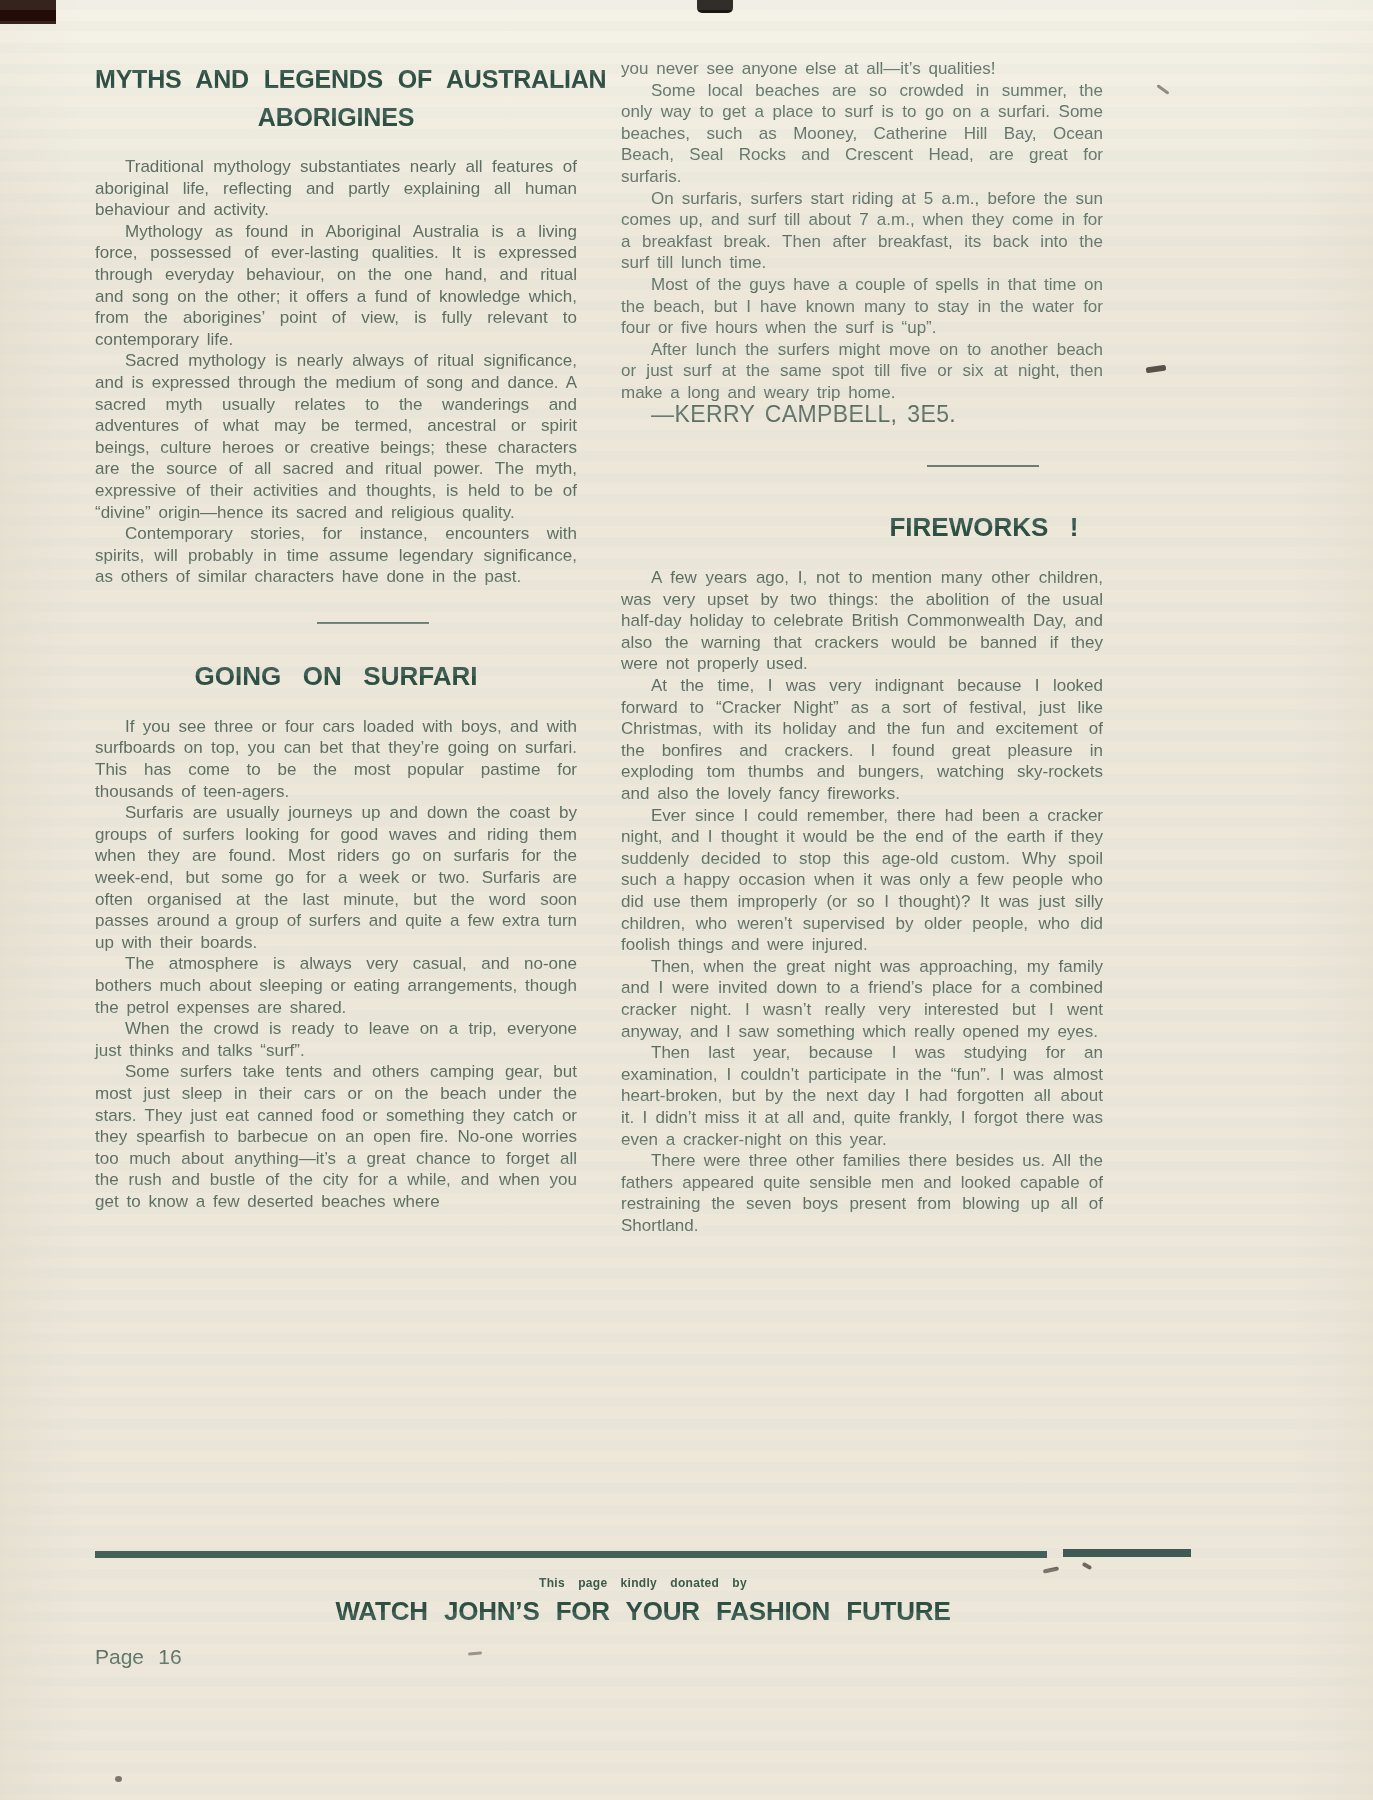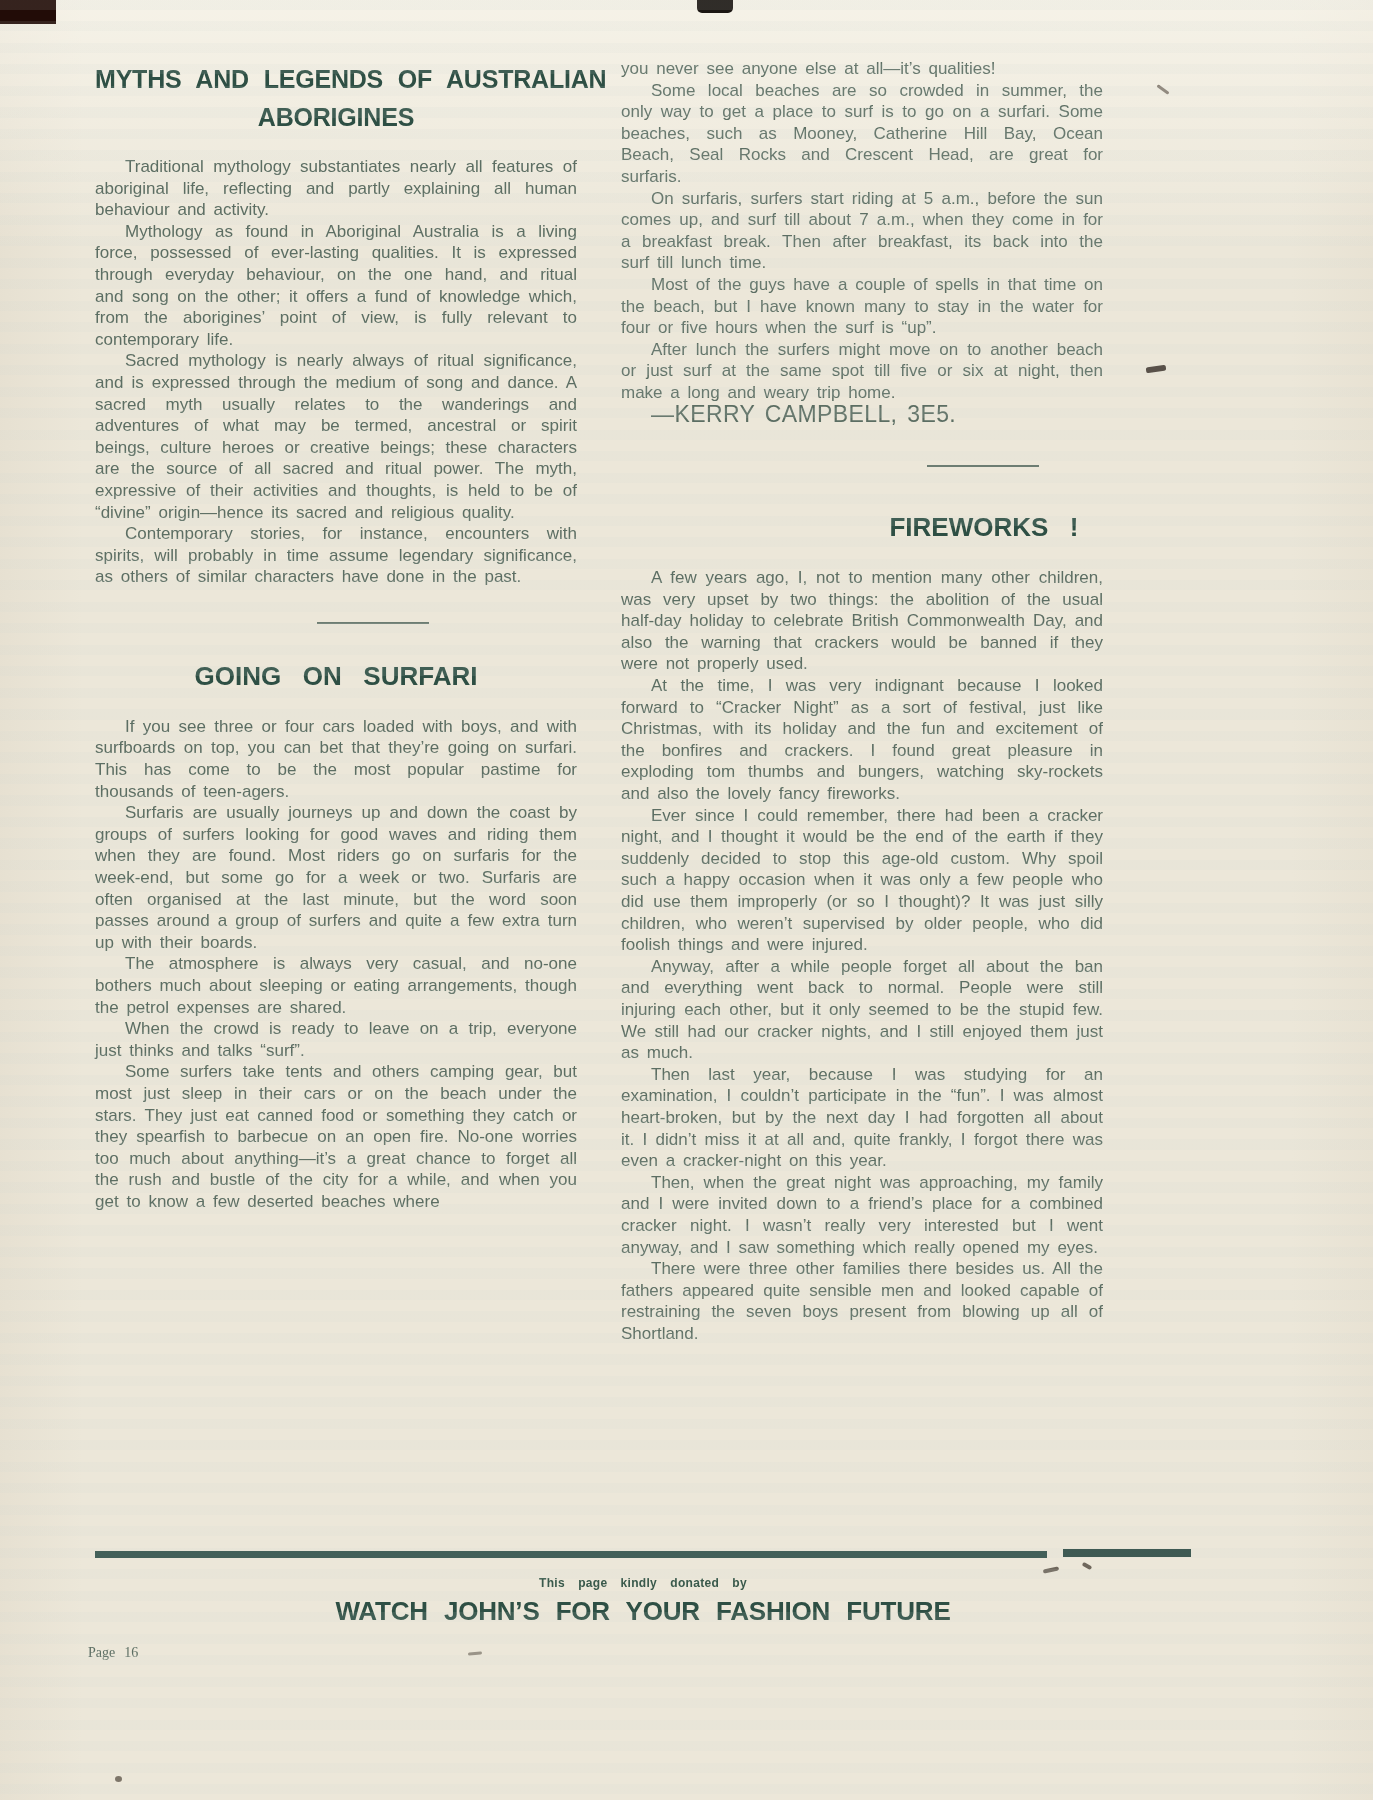--- a/index.html
+++ b/index.html
@@ -38,21 +38,21 @@
              color:#5c6e63;margin-top:2px;text-indent:0;}
   .divider{height:0;border-top:2px solid #6d7d72;width:112px;margin:34px 0 36px 0;}
   .divider.left-art{margin-left:222px;}
   .divider.right-art{margin-left:306px;margin-top:40px;margin-bottom:44px;}
   
   .footer-rule{position:absolute;left:95px;top:1551px;width:952px;height:7px;background:#31514a;}
   .footer-rule2{position:absolute;left:1063px;top:1549px;width:128px;height:8px;background:#2c4a43;}
   .footer-text{position:absolute;left:95px;top:1576px;width:1096px;text-align:center;}
   .donated{color:#3a5a4c;font-weight:700;font-size:12px;word-spacing:.8em;letter-spacing:.3px;margin:0;}
   .donor{color:#2e4f44;font-weight:700;font-size:26px;word-spacing:.35em;letter-spacing:-.2px;margin:6px 0 0 0;}
-  .page-number{position:absolute;left:88px;top:1645px;color:#5c6e63;font-size:14px;word-spacing:.4em;font-family:Liberation Serif, serif;}
+  .page-number{position:absolute;left:95px;top:1645px;color:#5c6e63;font-size:21px;word-spacing:.4em;}
   
   .artifact{position:absolute;pointer-events:none;}
   .a-tl{left:0;top:0;width:56px;height:24px;background:#220c07;}
   .a-top{left:697px;top:0;width:36px;height:13px;background:#1c1713;border-radius:0 0 5px 5px;}
   .a-r1{left:1146px;top:366px;width:20px;height:6px;background:#4a4038;transform:rotate(-8deg);border-radius:2px;}
   .a-r2{left:1156px;top:88px;width:14px;height:3px;background:#8a8176;transform:rotate(35deg);border-radius:2px;}
   .a-b1{left:468px;top:1652px;width:14px;height:3px;background:#9a9488;transform:rotate(-6deg);border-radius:2px;}
   .a-b2{left:1043px;top:1568px;width:16px;height:4px;background:#6f675c;transform:rotate(-12deg);border-radius:2px;}
   .a-b3{left:1082px;top:1564px;width:10px;height:4px;background:#6f675c;transform:rotate(28deg);border-radius:2px;}
   .a-b4{left:115px;top:1776px;width:7px;height:6px;background:#7d7569;border-radius:50%;}
@@ -83,23 +83,22 @@
     <p>Some local beaches are so crowded in summer, the only way to get a place to surf is to go on a surfari. Some beaches, such as Mooney, Catherine Hill Bay, Ocean Beach, Seal Rocks and Crescent Head, are great for surfaris.</p>
     <p>On surfaris, surfers start riding at 5 a.m., before the sun comes up, and surf till about 7 a.m., when they come in for a breakfast break. Then after breakfast, its back into the surf till lunch time.</p>
     <p>Most of the guys have a couple of spells in that time on the beach, but I have known many to stay in the water for four or five hours when the surf is “up”.</p>
     <p>After lunch the surfers might move on to another beach or just surf at the same spot till five or six at night, then make a long and weary trip home.</p>
     <p class="signature">—KERRY CAMPBELL, 3E5.</p>
     <div class="divider right-art"></div>
     <h2 class="sec-title shifted">FIREWORKS !</h2>
     <p>A few years ago, I, not to mention many other children, was very upset by two things: the abolition of the usual half-day holiday to celebrate British Commonwealth Day, and also the warning that crackers would be banned if they were not properly used.</p>
     <p>At the time, I was very indignant because I looked forward to “Cracker Night” as a sort of festival, just like Christmas, with its holiday and the fun and excitement of the bonfires and crackers. I found great pleasure in exploding tom thumbs and bungers, watching sky-rockets and also the lovely fancy fireworks.</p>
     <p>Ever since I could remember, there had been a cracker night, and I thought it would be the end of the earth if they suddenly decided to stop this age-old custom. Why spoil such a happy occasion when it was only a few people who did use them improperly (or so I thought)? It was just silly children, who weren’t supervised by older people, who did foolish things and were injured.</p>
-    <p>Anyway, after a while people forget all about the ban and everything went back to normal. People were still injuring each other, but it only seemed to be the stupid few. We still had our cracker nights, and I still enjoyed them just as much.</p>
+    <p>Then, when the great night was approaching, my family and I were invited down to a friend’s place for a combined cracker night. I wasn’t really very interested but I went anyway, and I saw something which really opened my eyes.</p>
     <p>Then last year, because I was studying for an examination, I couldn’t participate in the “fun”. I was almost heart-broken, but by the next day I had forgotten all about it. I didn’t miss it at all and, quite frankly, I forgot there was even a cracker-night on this year.</p>
-    <p>Then, when the great night was approaching, my family and I were invited down to a friend’s place for a combined cracker night. I wasn’t really very interested but I went anyway, and I saw something which really opened my eyes.</p>
     <p>There were three other families there besides us. All the fathers appeared quite sensible men and looked capable of restraining the seven boys present from blowing up all of Shortland.</p>
   </div>
 
   <div class="footer-rule"></div>
   <div class="footer-rule2"></div>
   <div class="footer-text">
     <p class="donated">This page kindly donated by</p>
     <p class="donor">WATCH JOHN’S FOR YOUR FASHION FUTURE</p>
   </div>
   <div class="page-number">Page 16</div>

